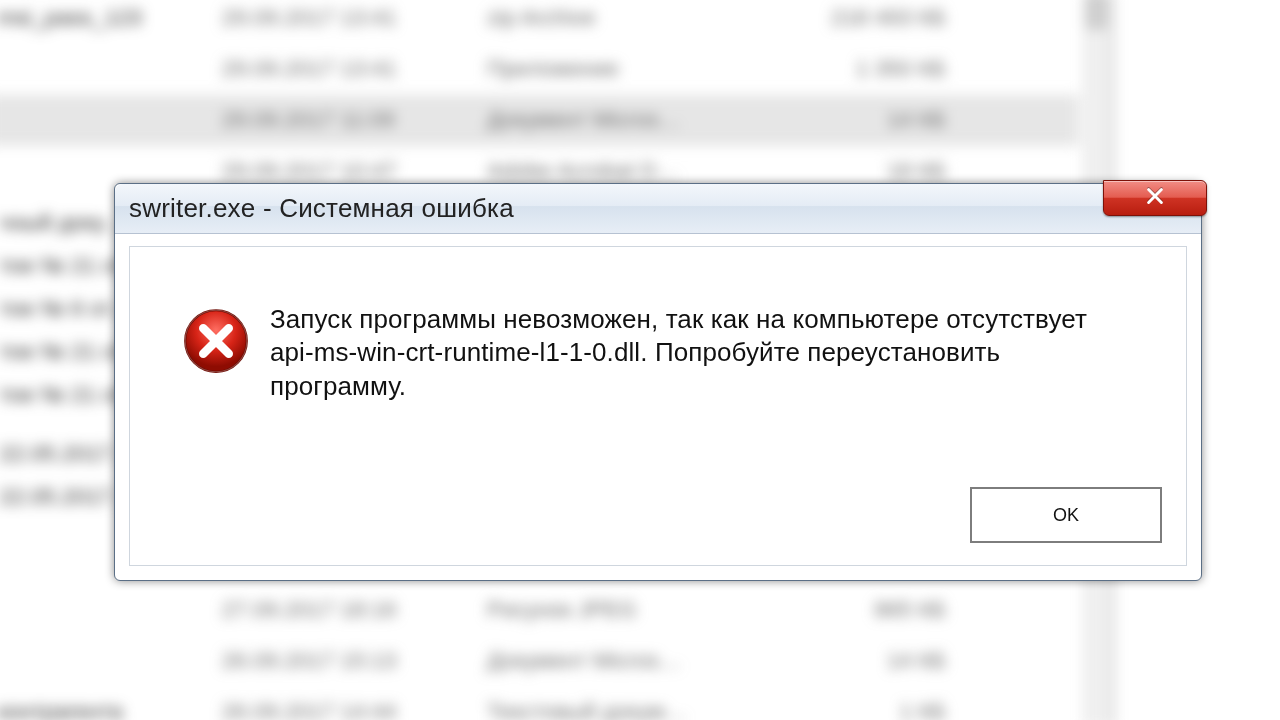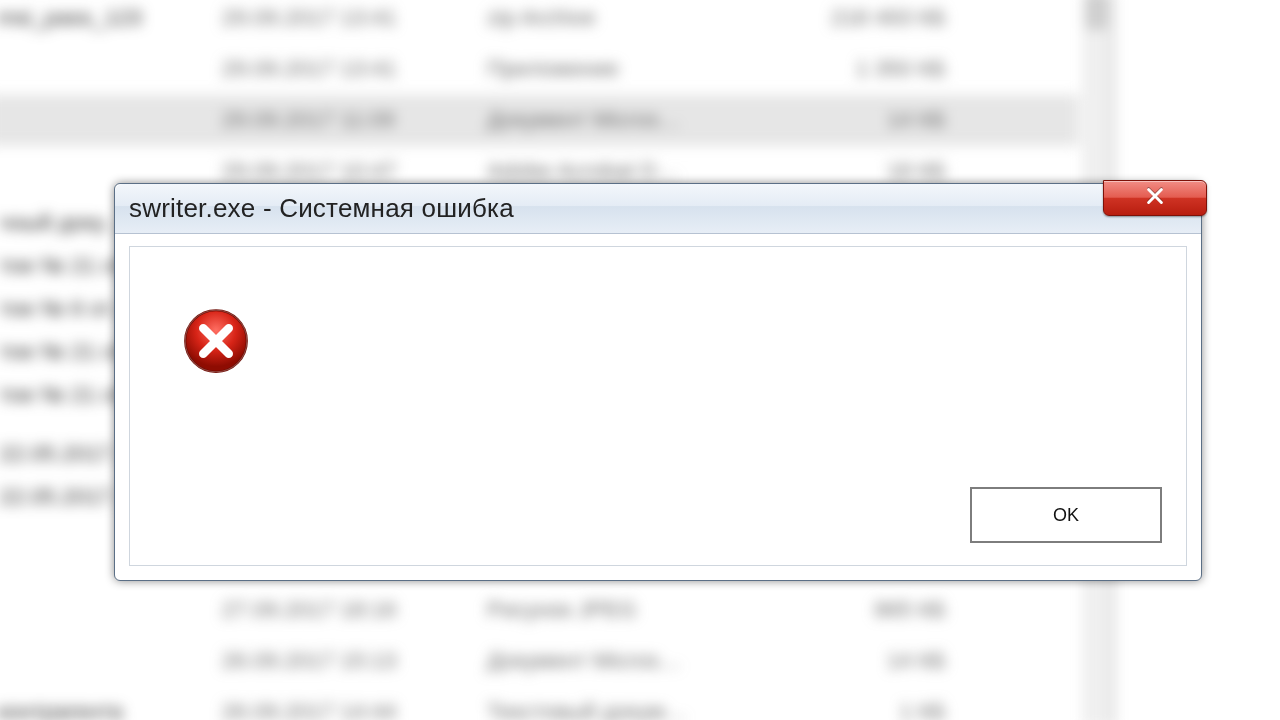--- a/index.html
+++ b/index.html
@@ -197,18 +197,19 @@
               <stop offset="0" stop-color="#ff6f63"></stop>
               <stop offset="0.55" stop-color="#d72417"></stop>
               <stop offset="1" stop-color="#8e0c02"></stop>
             </radialGradient>
           </defs>
           <circle cx="32" cy="32" r="29" fill="url(#rg)" stroke="#6d0a02" stroke-width="2"></circle>
           <circle cx="32" cy="32" r="29" fill="none" stroke="#ffffff" stroke-opacity=".25" stroke-width="1"></circle>
           <path d="M20 20 L44 44 M44 20 L20 44" stroke="#fff" stroke-width="8" stroke-linecap="round" fill="none"></path>
         </svg>
       </div>
+      <div class="msg-text">Запуск программы невозможен, так как на компьютере отсутствует api-ms-win-crt-runtime-l1-1-0.dll. Попробуйте переустановить программу.</div>
     </div>
     <div class="btn-row">
       <button class="ok-btn">OK</button>
     </div>
   </div>
 </div>
 
 </body></html>

